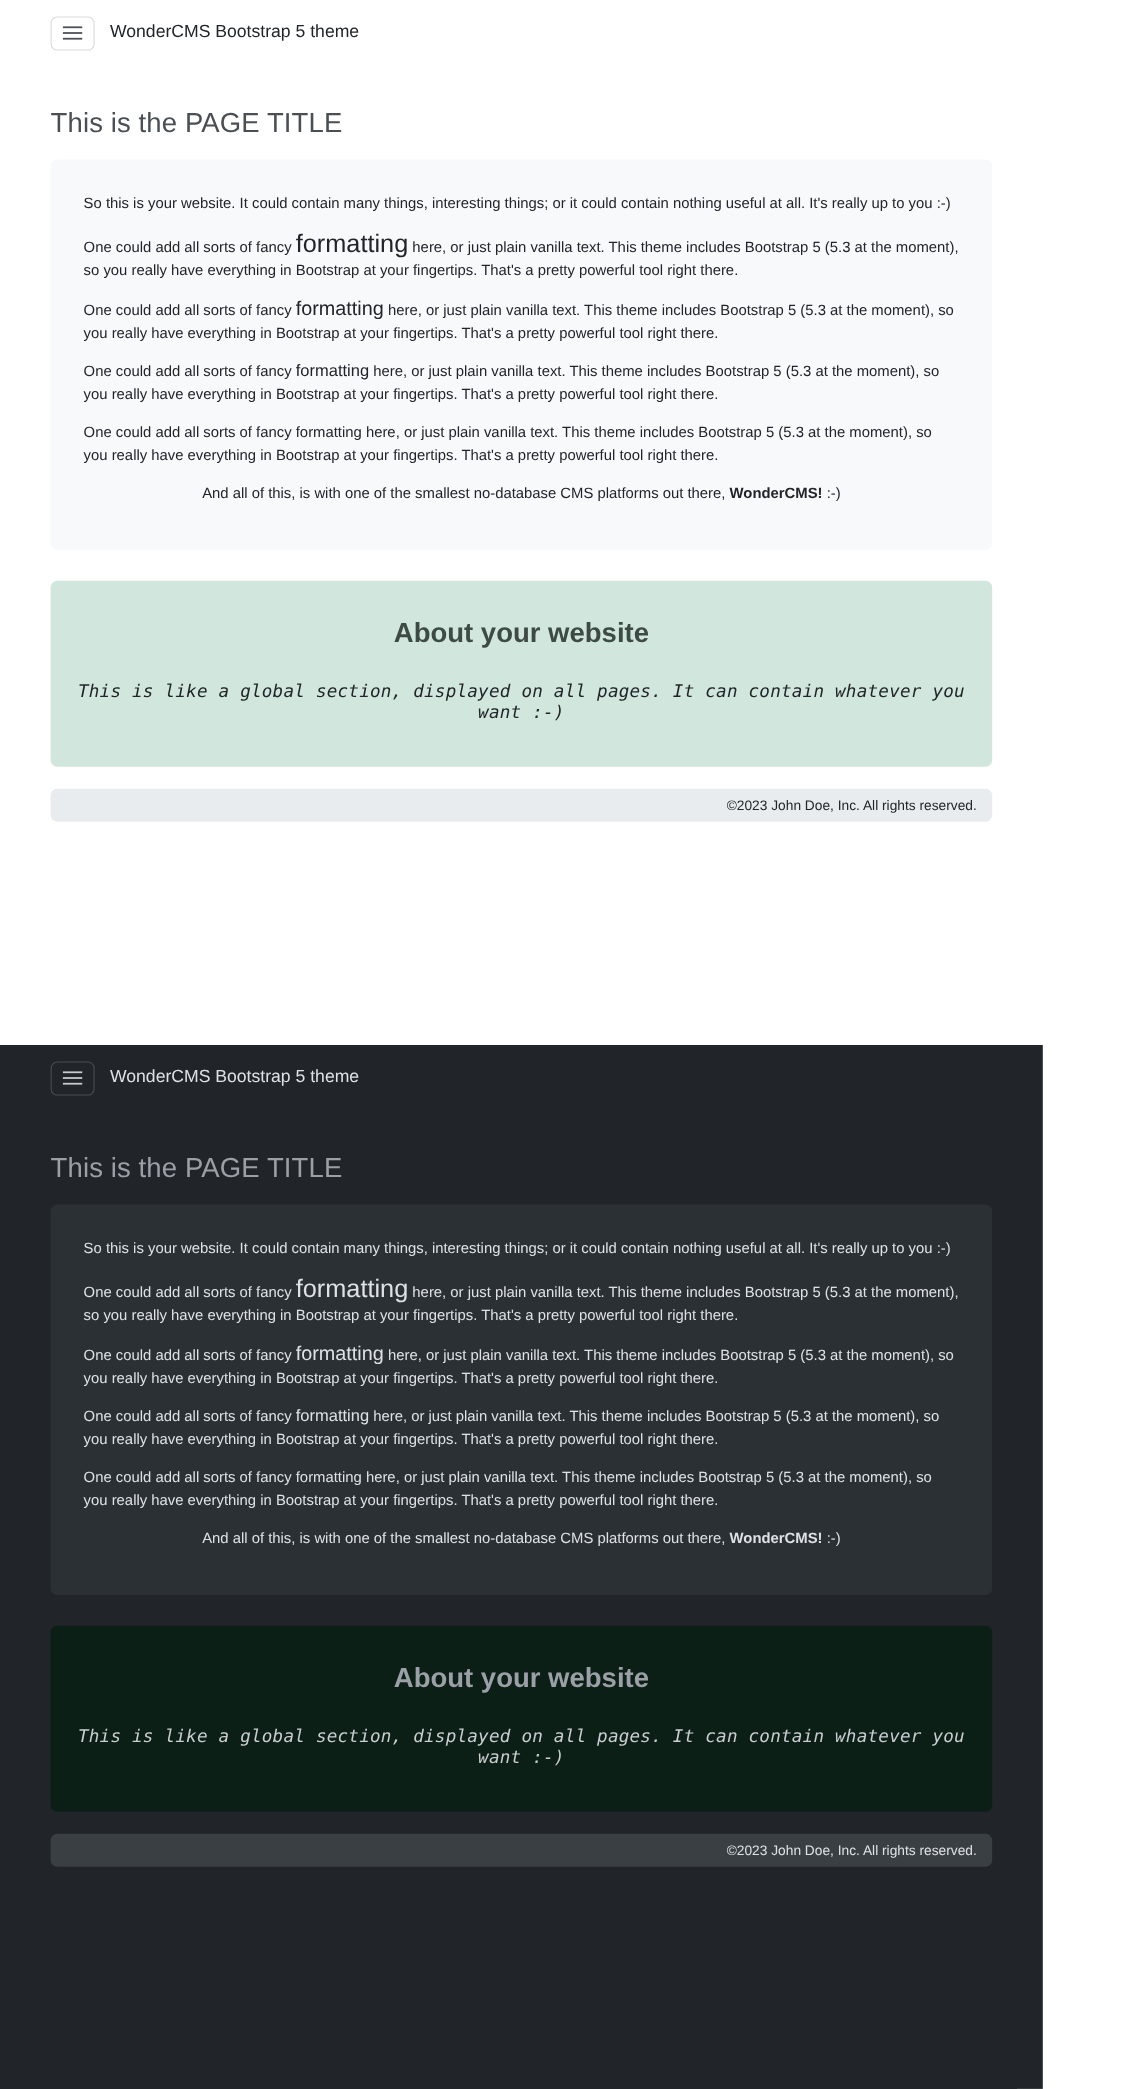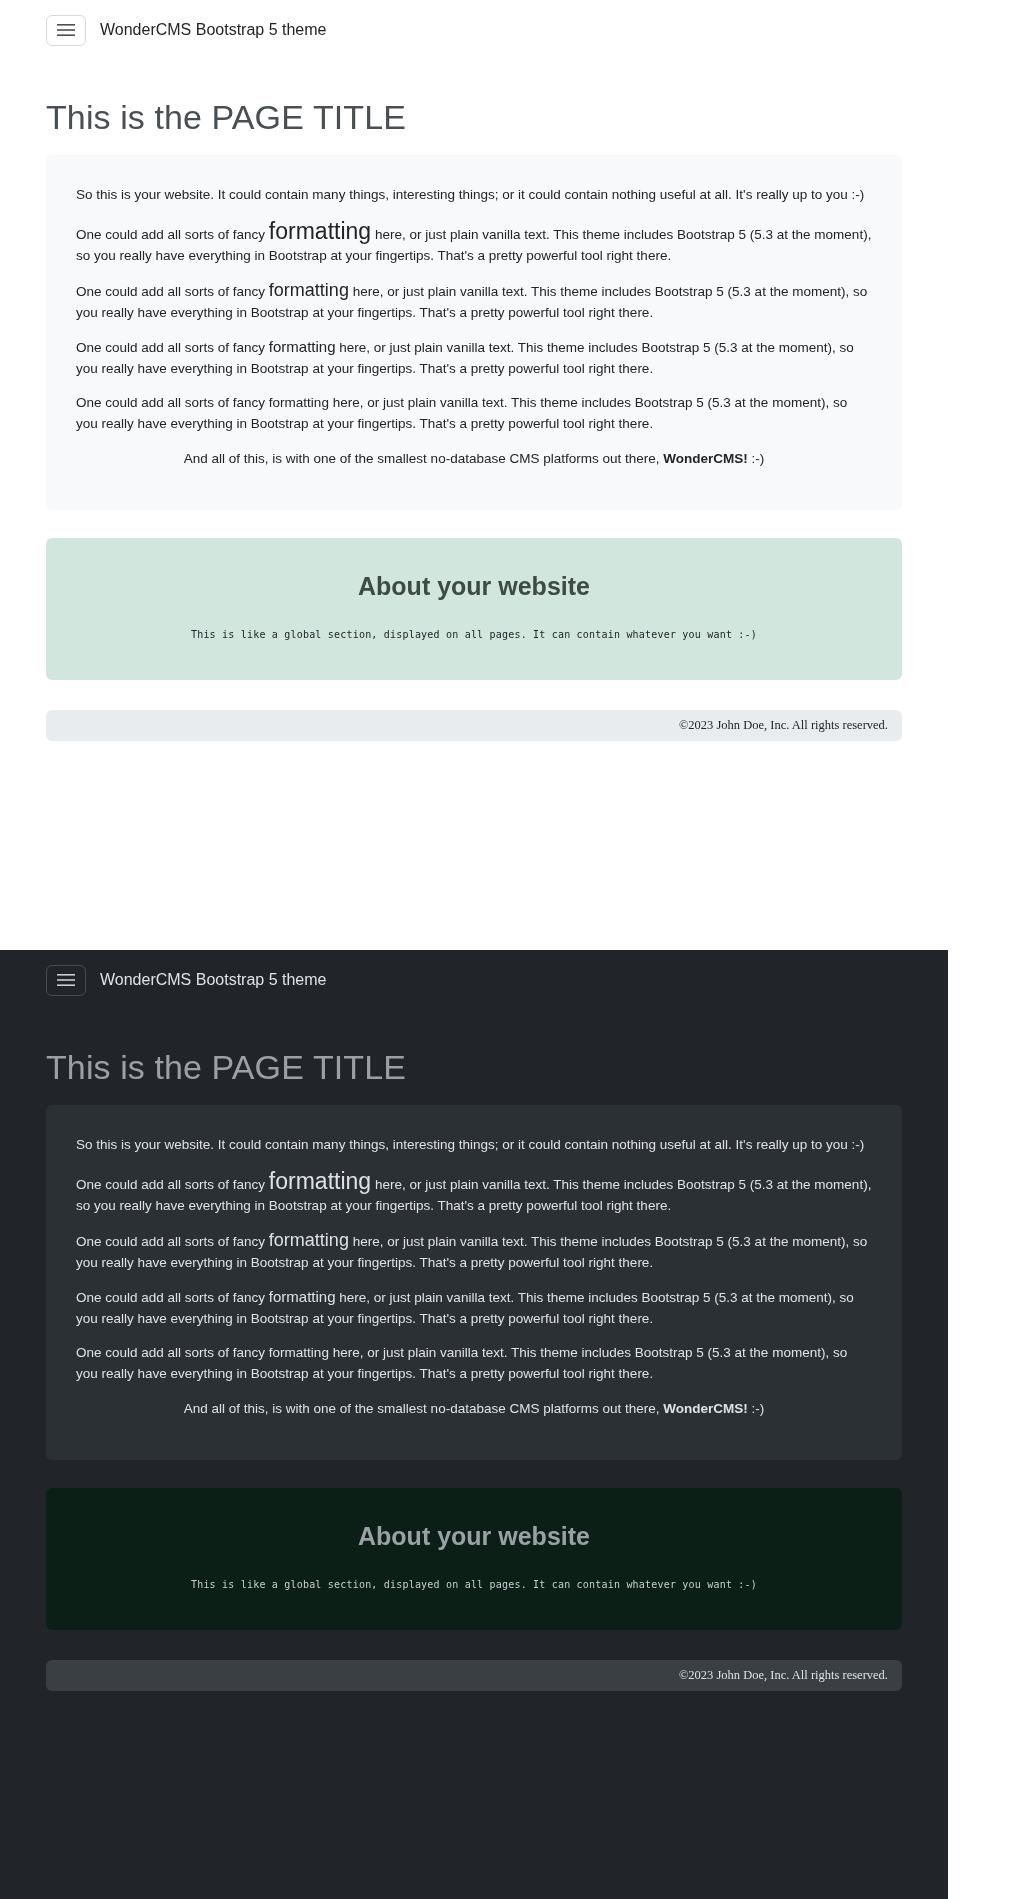--- a/index.html
+++ b/index.html
@@ -52,21 +52,21 @@
   .light .brand { color: #212529; }
   .dark .brand  { color: #dee2e6; }
 
   
   .container {
     width: 856px;
     margin: 0 auto;
   }
 
   .page-title {
-    font-size: 34px;
+    font-size: 25px;
     font-weight: 400;
     margin: 38px 0 18px 0;
     letter-spacing: .1px;
   }
   .light .page-title { color: #4a4f54; }
   .dark .page-title  { color: #9aa0a6; }
 
   
   .content-card {
     border-radius: 6px;
@@ -105,35 +105,35 @@
   .about-title {
     font-size: 25px;
     font-weight: 700;
     margin: 0 0 28px 0;
   }
   .light .about-title { color: #3e4a45; }
   .dark .about-title  { color: #9aa0a6; }
 
   .about-text {
     font-family: "DejaVu Sans Mono", "Liberation Mono", monospace;
-    font-size: 10px;
+    font-size: 16px;
     letter-spacing: .2px;
     margin: 0;
+    font-style: italic;
   }
   .light .about-text { color: #212529; }
   .dark .about-text  { color: #c9cdd1; }
 
   
   .footer-card {
-    margin-top: 30px;
+    margin-top: 20px;
     border-radius: 6px;
     padding: 8px 14px;
     text-align: right;
     font-size: 12.5px;
-    font-family: Liberation Serif, serif;
   }
   .light .footer-card { background: #e9ecef; color: #212529; }
   .dark .footer-card  { background: #3a3f44; color: #dee2e6; }
 
 </style>
 </head>
 <body>
 
 <div class="variant light">
 

